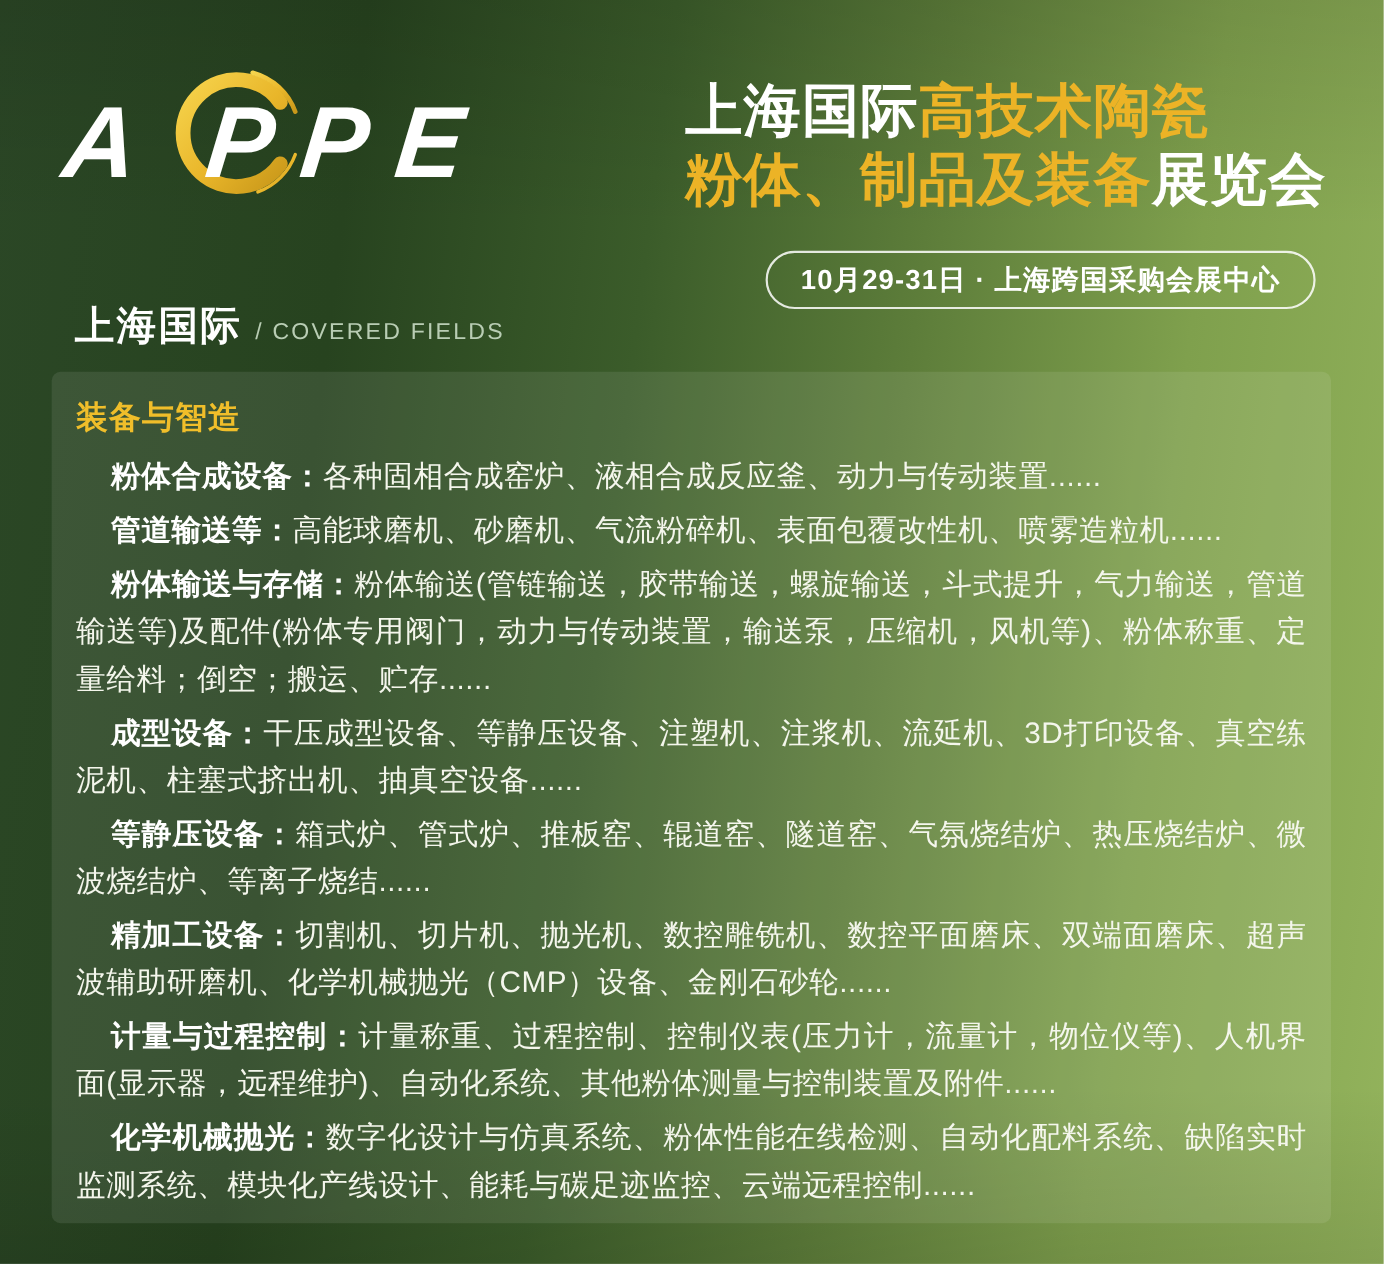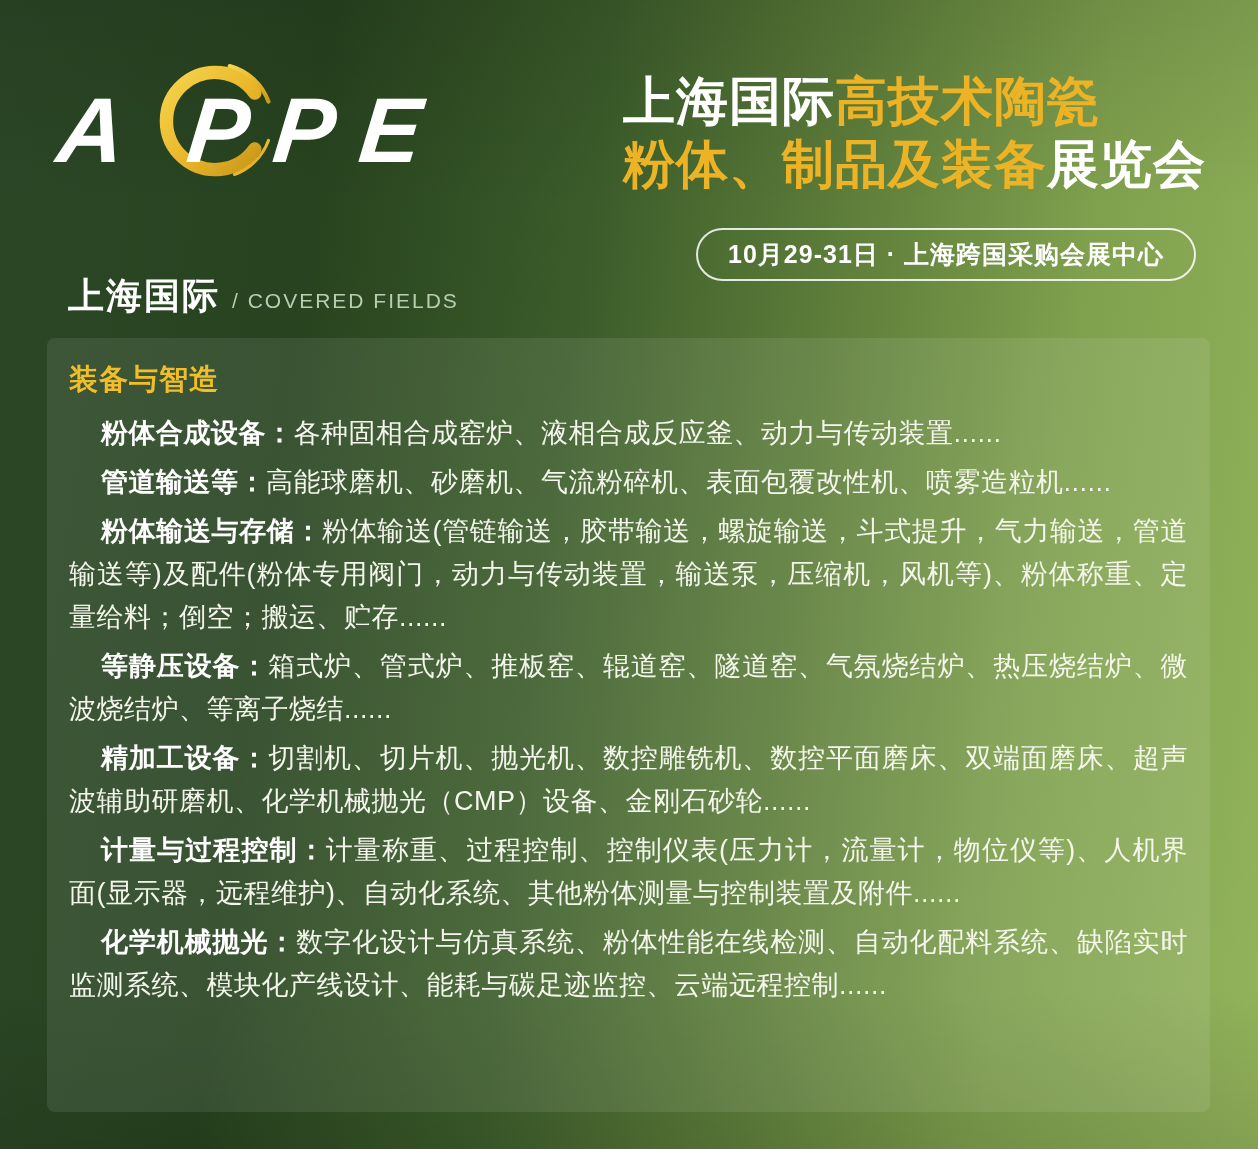--- a/index.html
+++ b/index.html
@@ -123,20 +123,23 @@
     <p class="item">
       <span class="lbl">粉体合成设备：</span><span>各种固相合成窑炉、液相合成反应釜、动力与传动装置......</span>
     </p>
     <p class="item">
       <span class="lbl">管道输送等：</span><span>高能球磨机、砂磨机、气流粉碎机、表面包覆改性机、喷雾造粒机......</span>
     </p>
     <p class="item">
       <span class="lbl">粉体输送与存储：</span><span>粉体输送(管链输送，胶带输送，螺旋输送，斗式提升，气力输送，管道输送等)及配件(粉体专用阀门，动力与传动装置，输送泵，压缩机，风机等)、粉体称重、定量给料；倒空；搬运、贮存......</span>
     </p>
     <p class="item">
+      <span class="lbl">成型设备：</span><span>干压成型设备、等静压设备、注塑机、注浆机、流延机、3D打印设备、真空练泥机、柱塞式挤出机、抽真空设备......</span>
+    </p>
+    <p class="item">
       <span class="lbl">等静压设备：</span><span>箱式炉、管式炉、推板窑、辊道窑、隧道窑、气氛烧结炉、热压烧结炉、微波烧结炉、等离子烧结......</span>
     </p>
     <p class="item">
       <span class="lbl">精加工设备：</span><span>切割机、切片机、抛光机、数控雕铣机、数控平面磨床、双端面磨床、超声波辅助研磨机、化学机械抛光（CMP）设备、金刚石砂轮......</span>
     </p>
     <p class="item">
       <span class="lbl">计量与过程控制：</span><span>计量称重、过程控制、控制仪表(压力计，流量计，物位仪等)、人机界面(显示器，远程维护)、自动化系统、其他粉体测量与控制装置及附件......</span>
     </p>
     <p class="item">
       <span class="lbl">化学机械抛光：</span><span>数字化设计与仿真系统、粉体性能在线检测、自动化配料系统、缺陷实时监测系统、模块化产线设计、能耗与碳足迹监控、云端远程控制......</span>

